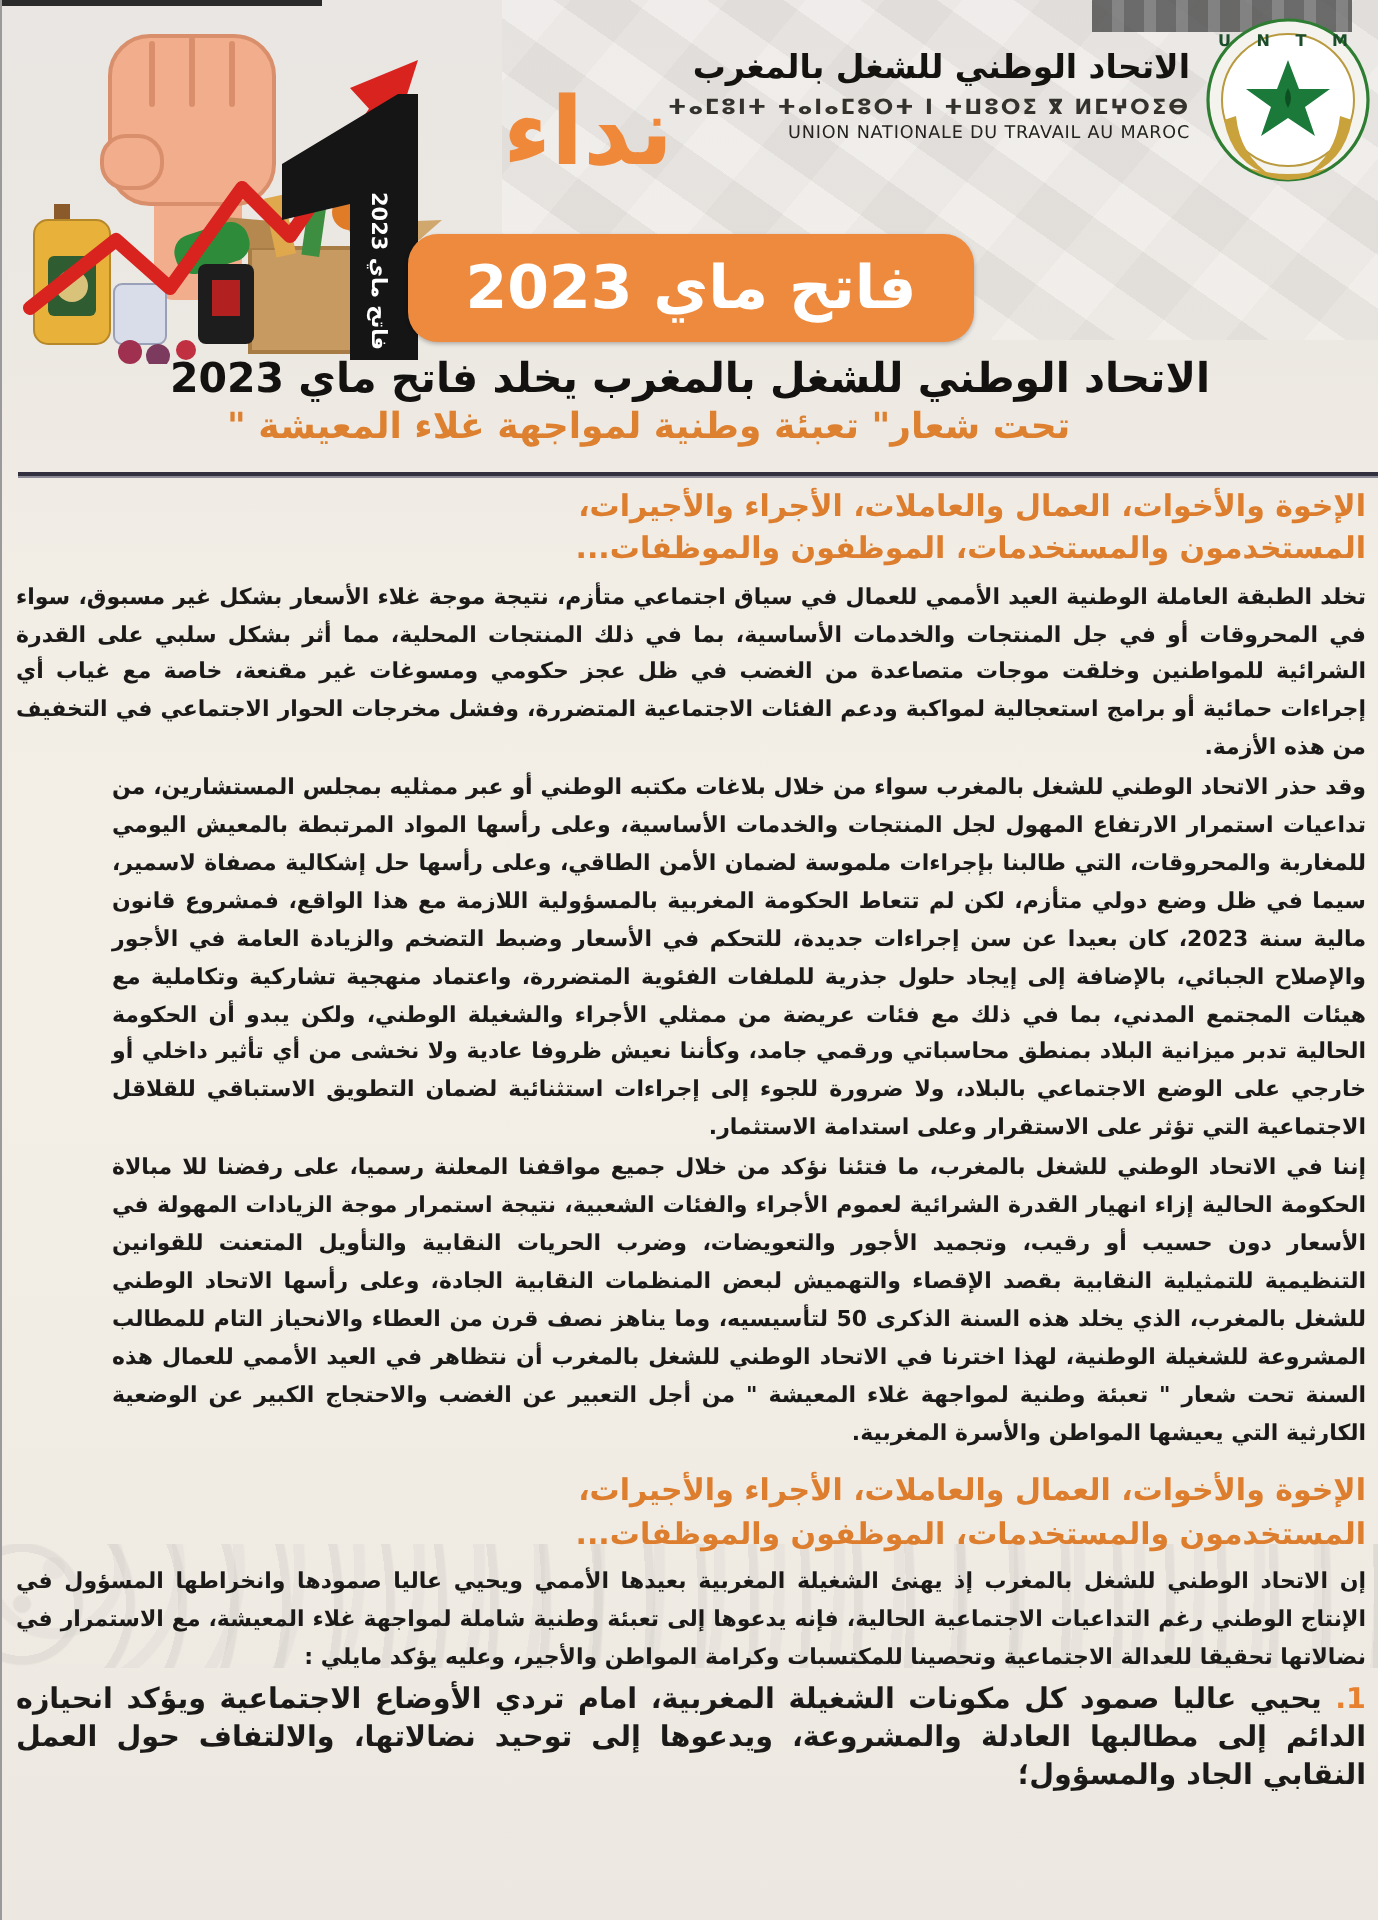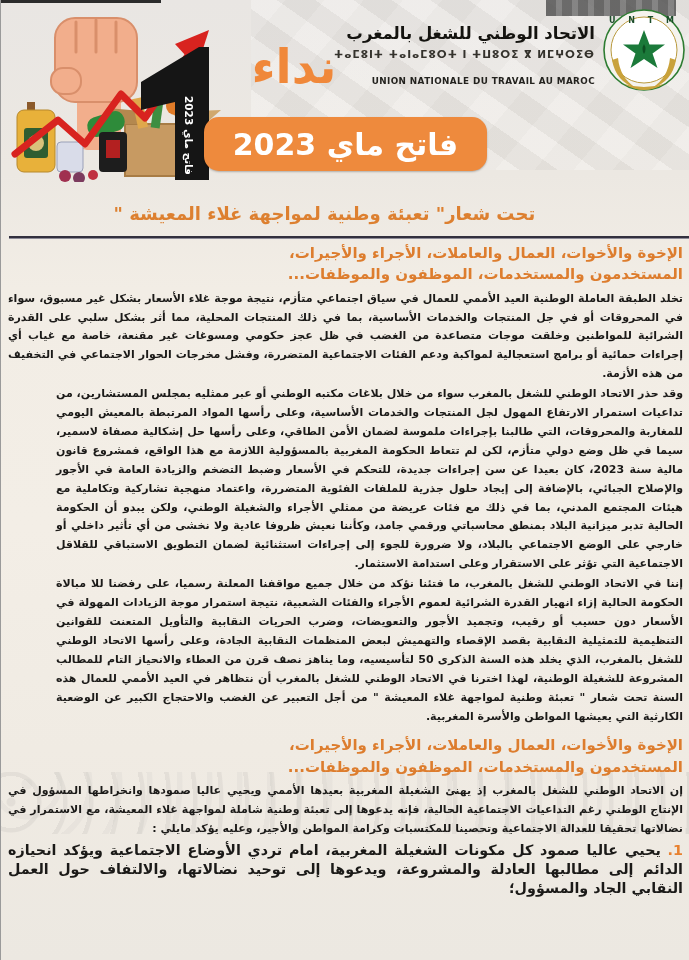--- a/index.html
+++ b/index.html
@@ -22,21 +22,21 @@
     background:
       repeating-radial-gradient(circle at 10px 30px, rgba(120,120,120,.35) 0 4px, transparent 5px 26px),
       repeating-radial-gradient(circle at 26px 12px, rgba(150,150,150,.30) 0 5px, transparent 6px 30px);
     opacity:.28; }
   .topline { position:absolute; left:0; top:0; width:160px; height:3px; background:#2b2b2b; }
 
   
   .org-block { position:absolute; top:24px; right:94px; width:300px; text-align:right; direction:rtl; }
   .org-name-ar { font-size:16.5px; font-weight:800; color:#14130f;text-align:right; }
   .org-name-tif { font-size:10.5px; font-weight:700; color:#34322c; margin-top:5px; direction:ltr; letter-spacing:1px; }
-  .org-name-fr { font-size:8.8px; font-weight:700; color:#23221e; margin-top:16px; direction:ltr; letter-spacing:.4px; }
+  .org-name-fr { font-size:8.8px; font-weight:400; color:#23221e; margin-top:2px; direction:ltr; letter-spacing:.4px; }
   .logo { position:absolute; top:8px; right:3px; width:84px; height:86px; }
 
   
   .call-word { position:absolute; left:238px; top:39px; width:110px; text-align:center;
     font-size:47px; font-weight:900; color:#f0883a; direction:rtl; }
   .date-badge { position:absolute; left:203px; top:117px; width:283px; height:54px;
     background:#ee8a3d; border-radius:15px; display:flex; align-items:center; justify-content:center;
     color:#fff; font-size:30px; font-weight:900; direction:rtl;
     box-shadow:0 1px 2px rgba(0,0,0,.25); }
 
@@ -128,20 +128,21 @@
     </g>
     <g>
       <polygon points="206,45 206,178 172,178 172,100 138,108 138,80 196,45" fill="#151515"></polygon>
     </g>
   </svg>
   <div class="one-label">فاتح ماي 2023</div>
 
   <div class="call-word">نداء</div>
   <div class="date-badge">فاتح ماي 2023</div>
 
+  <div class="doc-title">الاتحاد الوطني للشغل بالمغرب يخلد فاتح ماي 2023</div>
   <div class="doc-subtitle">تحت شعار"  تعبئة وطنية لمواجهة غلاء المعيشة  "</div>
   <div class="rule"></div>
 
   <div class="content">
     <div class="salutation">
       <div>الإخوة والأخوات، العمال والعاملات، الأجراء والأجيرات،</div>
       <div>المستخدمون والمستخدمات، الموظفون والموظفات...</div>
     </div>
 
     <div class="bodytext">

